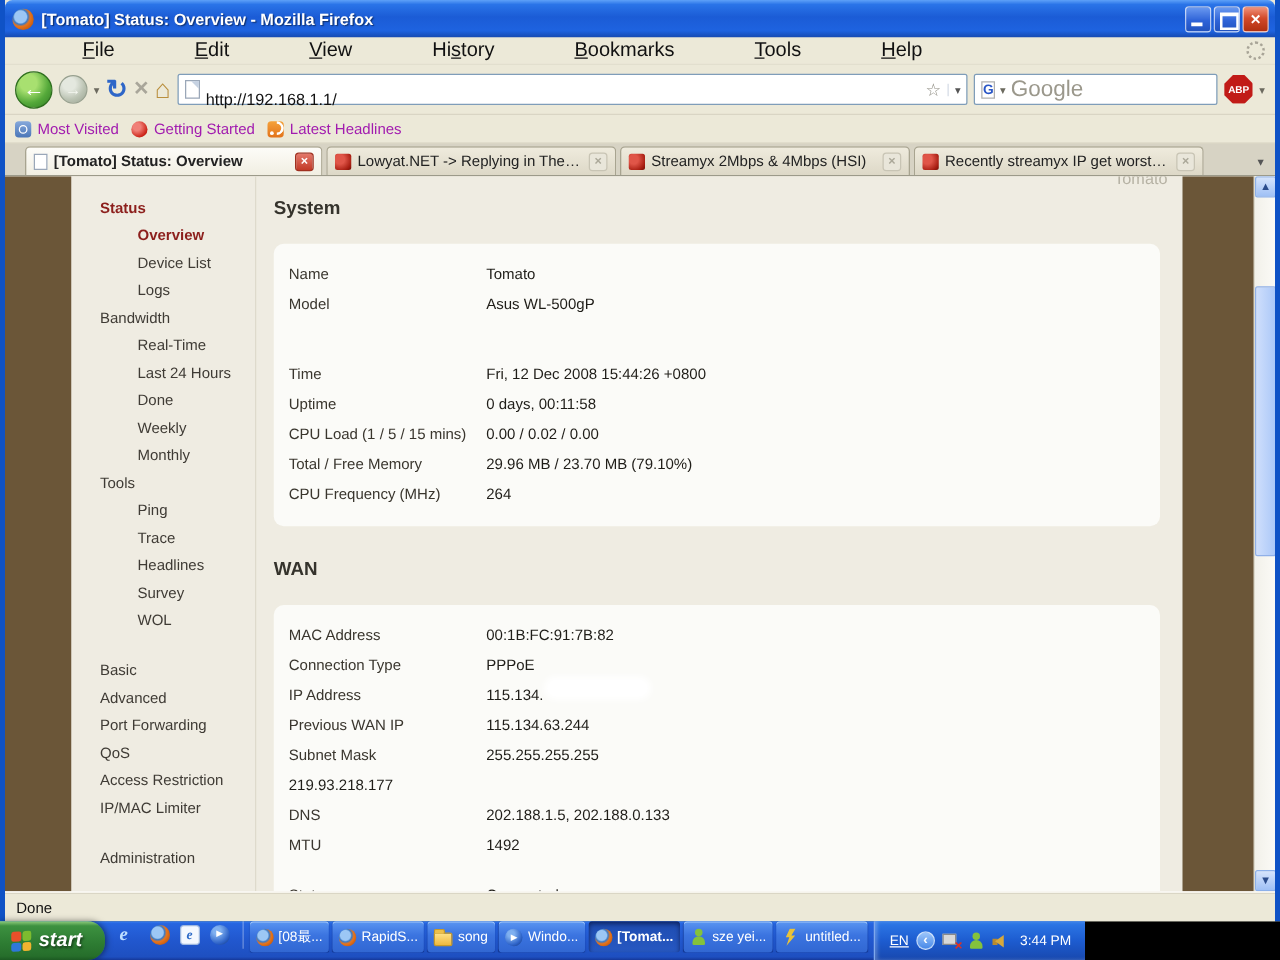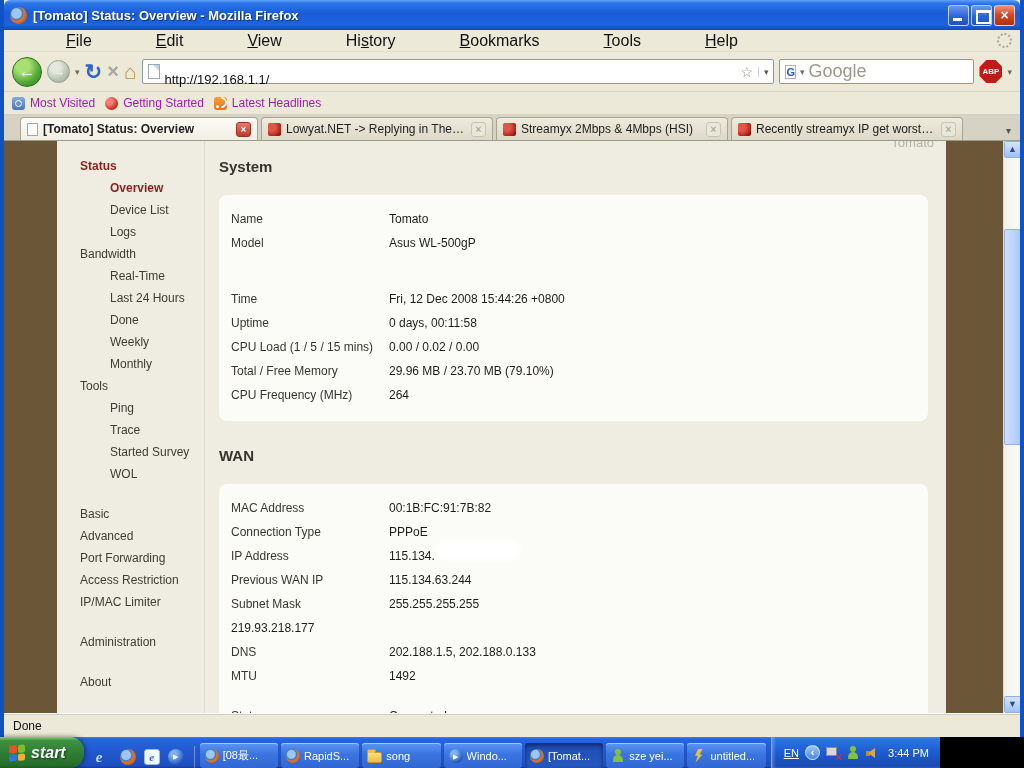--- a/index.html
+++ b/index.html
@@ -106,41 +106,41 @@
   .sb-btn { position:absolute; left:0; width:17px; height:17px; background:linear-gradient(180deg,#D6E4FC,#9FC0F5); border:1px solid #8CB0EA;
             border-radius:2px; color:#2B4C8C; font-size:9px; text-align:center; line-height:15px; font-weight:bold; }
   .sb-up { top:0; } .sb-down { bottom:0; }
   .sb-thumb { position:absolute; top:88px; height:216px; left:0; width:17px; background:linear-gradient(90deg,#CFDFFC,#ACC8F8);
               border:1px solid #90B0E8; border-radius:2px; }
 
   .statusbar { height:24px; background:#ECE9D8; border-top:1px solid #fff; box-shadow:inset 0 1px 0 #D3CFBE; display:flex;
                align-items:center; font-size:12px; color:#111; padding-left:9px; }
 
   
-  .taskbar { position:absolute; bottom:0; left:0; width:940px; height:31px; display:flex; align-items:flex-end;
+  .taskbar { position:absolute; bottom:0; left:0; width:868px; height:31px; display:flex; align-items:flex-start;
              background:linear-gradient(180deg,#3A80F2 0%,#2765E0 6%,#2157CE 50%,#1E4FC0 92%,#15389A 100%); }
   .start-btn { height:31px; display:flex; align-items:center; gap:6px; padding:0 18px 0 9px; border-radius:0 14px 14px 0;
                background:linear-gradient(180deg,#8FCB7C 0%,#3D9140 12%,#2E7D33 55%,#266E2B 90%,#1C5A22 100%);
                box-shadow:1px 0 5px rgba(0,0,0,.5); }
   .xp-flag { width:16px; height:16px; display:grid; grid-template-columns:1fr 1fr; grid-template-rows:1fr 1fr; gap:1px; transform:skewY(-4deg); }
   .xp-flag span { border-radius:2px; }
   .xp-flag .r { background:#E8502A; } .xp-flag .g { background:#7DBB2F; } .xp-flag .b { background:#2E78D8; } .xp-flag .y { background:#F0B32F; }
   .start-label { color:#fff; font-weight:bold; font-style:italic; font-size:16px; text-shadow:1px 1px 2px rgba(0,0,0,.5); }
   .quicklaunch { display:flex; align-items:center; gap:8px; padding:0 10px 0 12px; border-right:1px solid rgba(255,255,255,.35); height:22px; }
   .ql-ico { width:16px; height:16px; }
   .ie-e { color:#BFE0FF; font-size:15px; font-weight:bold; font-style:italic; font-family:"Liberation Serif",serif; line-height:16px; }
   .explorer-ico { background:#F4F8FF; border-radius:3px; border:1px solid #9FB8E0; color:#2E6BC8; font-size:11px; font-weight:bold;
                   font-style:italic; text-align:center; line-height:14px; font-family:"Liberation Serif",serif; }
   .wmp-ico { border-radius:50%; background:radial-gradient(circle at 35% 30%, #7FB0F0 0 20%, #2E63C8 65%, #12316E 100%);
              color:#fff; font-size:7px; text-align:center; line-height:16px; }
   .taskbtns { flex:1; display:flex; gap:3px; padding:0 5px; overflow:hidden; }
   .taskbtn { flex:1; max-width:88px; height:25px; border-radius:3px; display:flex; align-items:center; gap:4px; padding:0 5px;
              color:#fff; font-size:11px; background:linear-gradient(180deg,#5B96F2,#3B74E0 45%,#3167D2);
              box-shadow:inset 0 1px 0 rgba(170,205,250,.9), 0 1px 1px rgba(0,20,80,.5); }
-  .taskbtn.active { background:linear-gradient(180deg,#1E4CB0,#2758C2); box-shadow:inset 0 2px 4px rgba(0,0,30,.55); }
+  .taskbtn.active { background:linear-gradient(180deg,#1E4CB0,#2758C2); box-shadow:inset 0 2px 4px rgba(0,0,30,.55);font-weight:bold; }
   .taskbtn .tb-label { white-space:nowrap; overflow:hidden; text-overflow:ellipsis; }
   .tb-ico { width:14px; height:14px; flex-shrink:0; }
   .tb-ico.ff { border-radius:50%; background:radial-gradient(circle at 38% 38%, #9CC7F5 0 32%, #3E7BC4 42%, #E8741B 55%, #C35A10 80%, #8F3E08 100%); }
   .folder-ico { position:relative; width:15px; height:11px; margin-top:3px; background:linear-gradient(180deg,#FFE084,#EFB93F);
                 border:1px solid #C89A28; border-radius:1px 2px 2px 2px; }
   .folder-ico::before { content:""; position:absolute; top:-4px; left:-1px; width:7px; height:3px; background:#EFC04A;
                         border:1px solid #C89A28; border-bottom:none; border-radius:2px 2px 0 0; }
   .buddy-ico { position:relative; }
   .buddy-ico::before { content:""; position:absolute; left:4px; top:0; width:6px; height:6px; background:#84C23C; border-radius:50%; }
   .buddy-ico::after { content:""; position:absolute; left:2px; top:6px; width:10px; height:7px; background:#84C23C; border-radius:5px 5px 1px 1px; }
@@ -262,26 +262,27 @@
           <span class="nav-item sub">Logs</span>
           <span class="nav-item">Bandwidth</span>
           <span class="nav-item sub">Real-Time</span>
           <span class="nav-item sub">Last 24 Hours</span>
           <span class="nav-item sub">Done</span>
           <span class="nav-item sub">Weekly</span>
           <span class="nav-item sub">Monthly</span>
           <span class="nav-item">Tools</span>
           <span class="nav-item sub">Ping</span>
           <span class="nav-item sub">Trace</span>
-          <span class="nav-item sub">Started Survey</span>
+          <span class="nav-item sub">Headlines Survey</span>
           <span class="nav-item sub">WOL</span>
           <div class="side-gap"></div>
           <span class="nav-item">Basic</span>
           <span class="nav-item">Advanced</span>
           <span class="nav-item">Port Forwarding</span>
+          <span class="nav-item">QoS</span>
           <span class="nav-item">Access Restriction</span>
           <span class="nav-item">IP/MAC Limiter</span>
           <div class="side-gap"></div>
           <span class="nav-item">Administration</span>
           <div class="side-gap"></div>
           <span class="nav-item">About</span>
         </div>
 
         <div class="main">
           <div class="sec-title">System</div>

